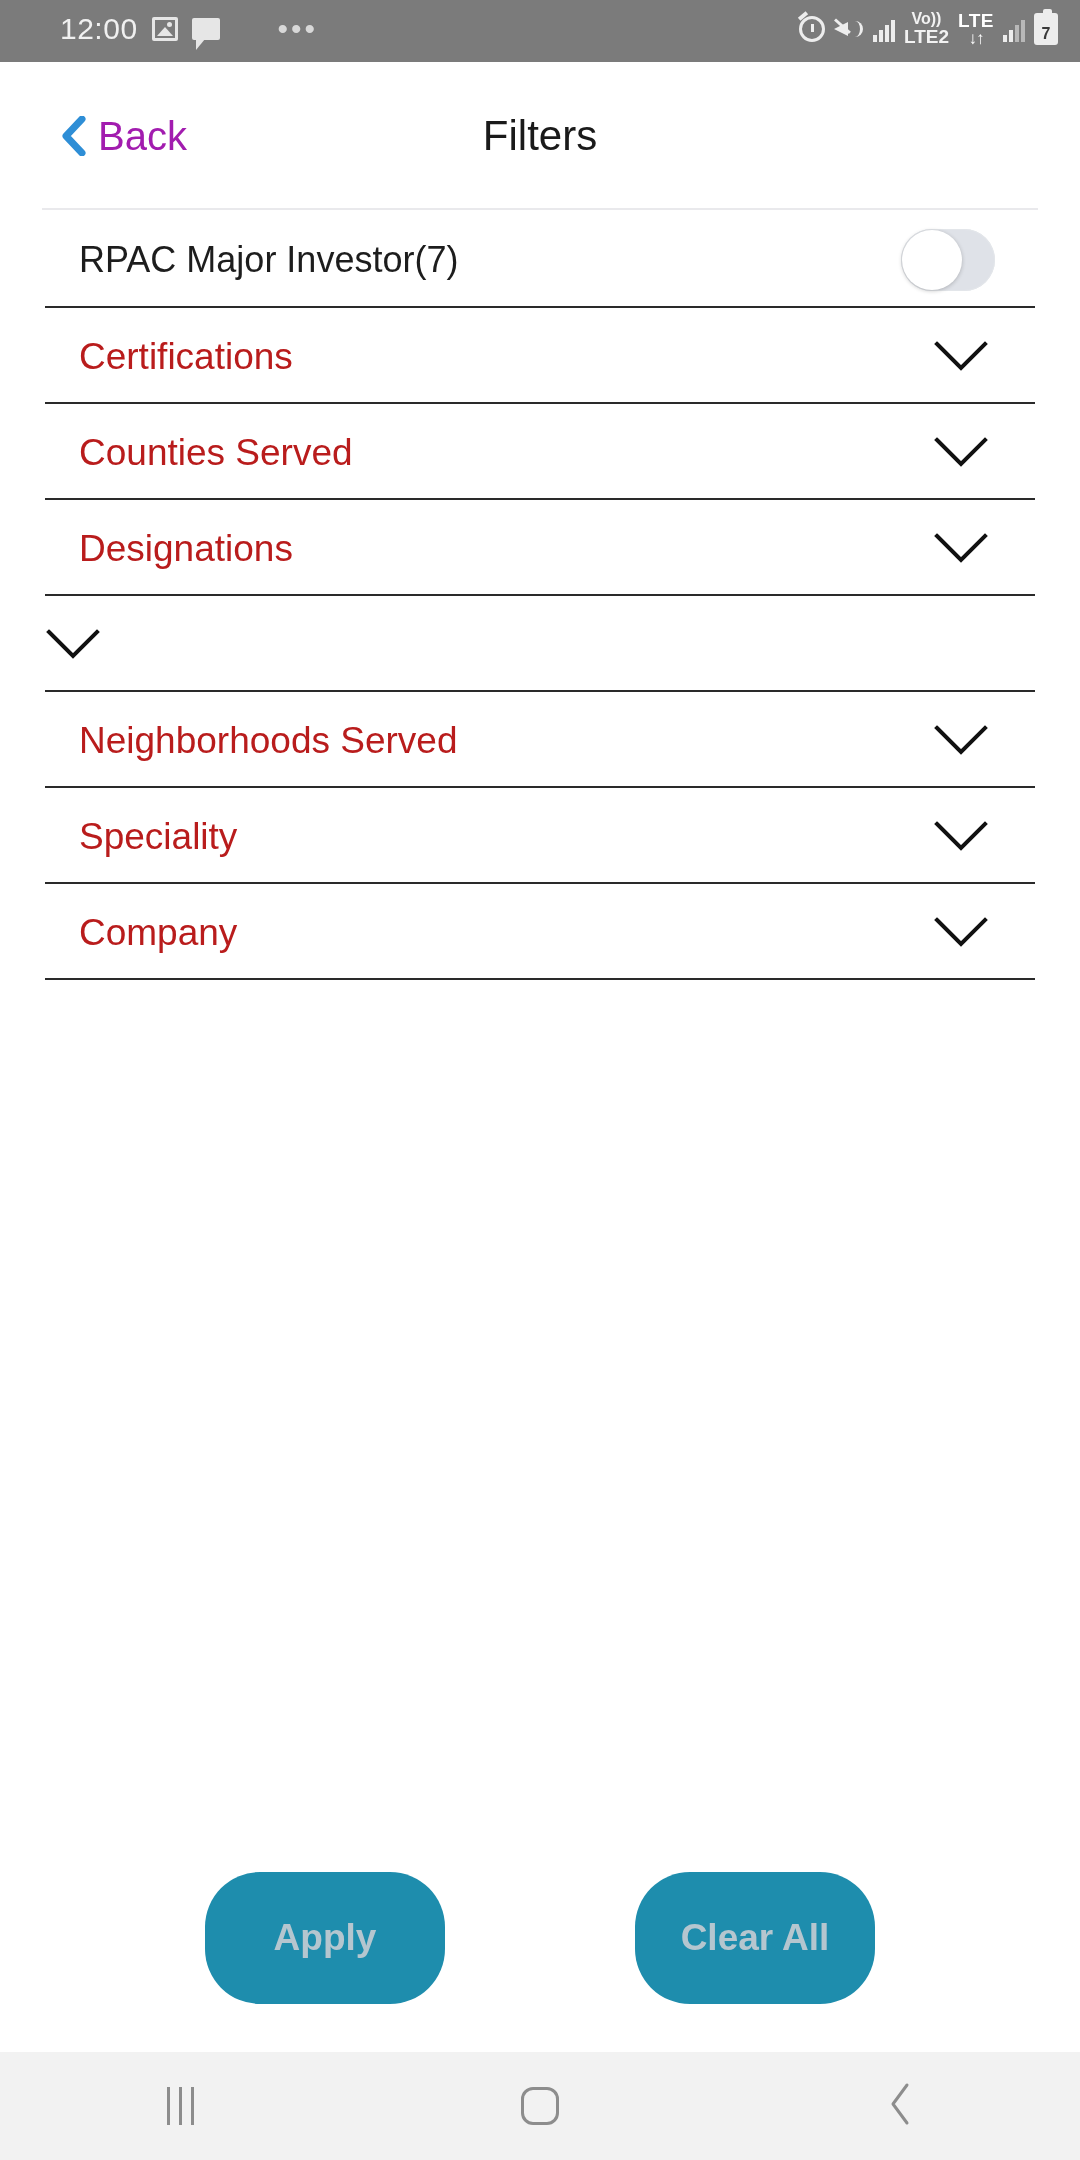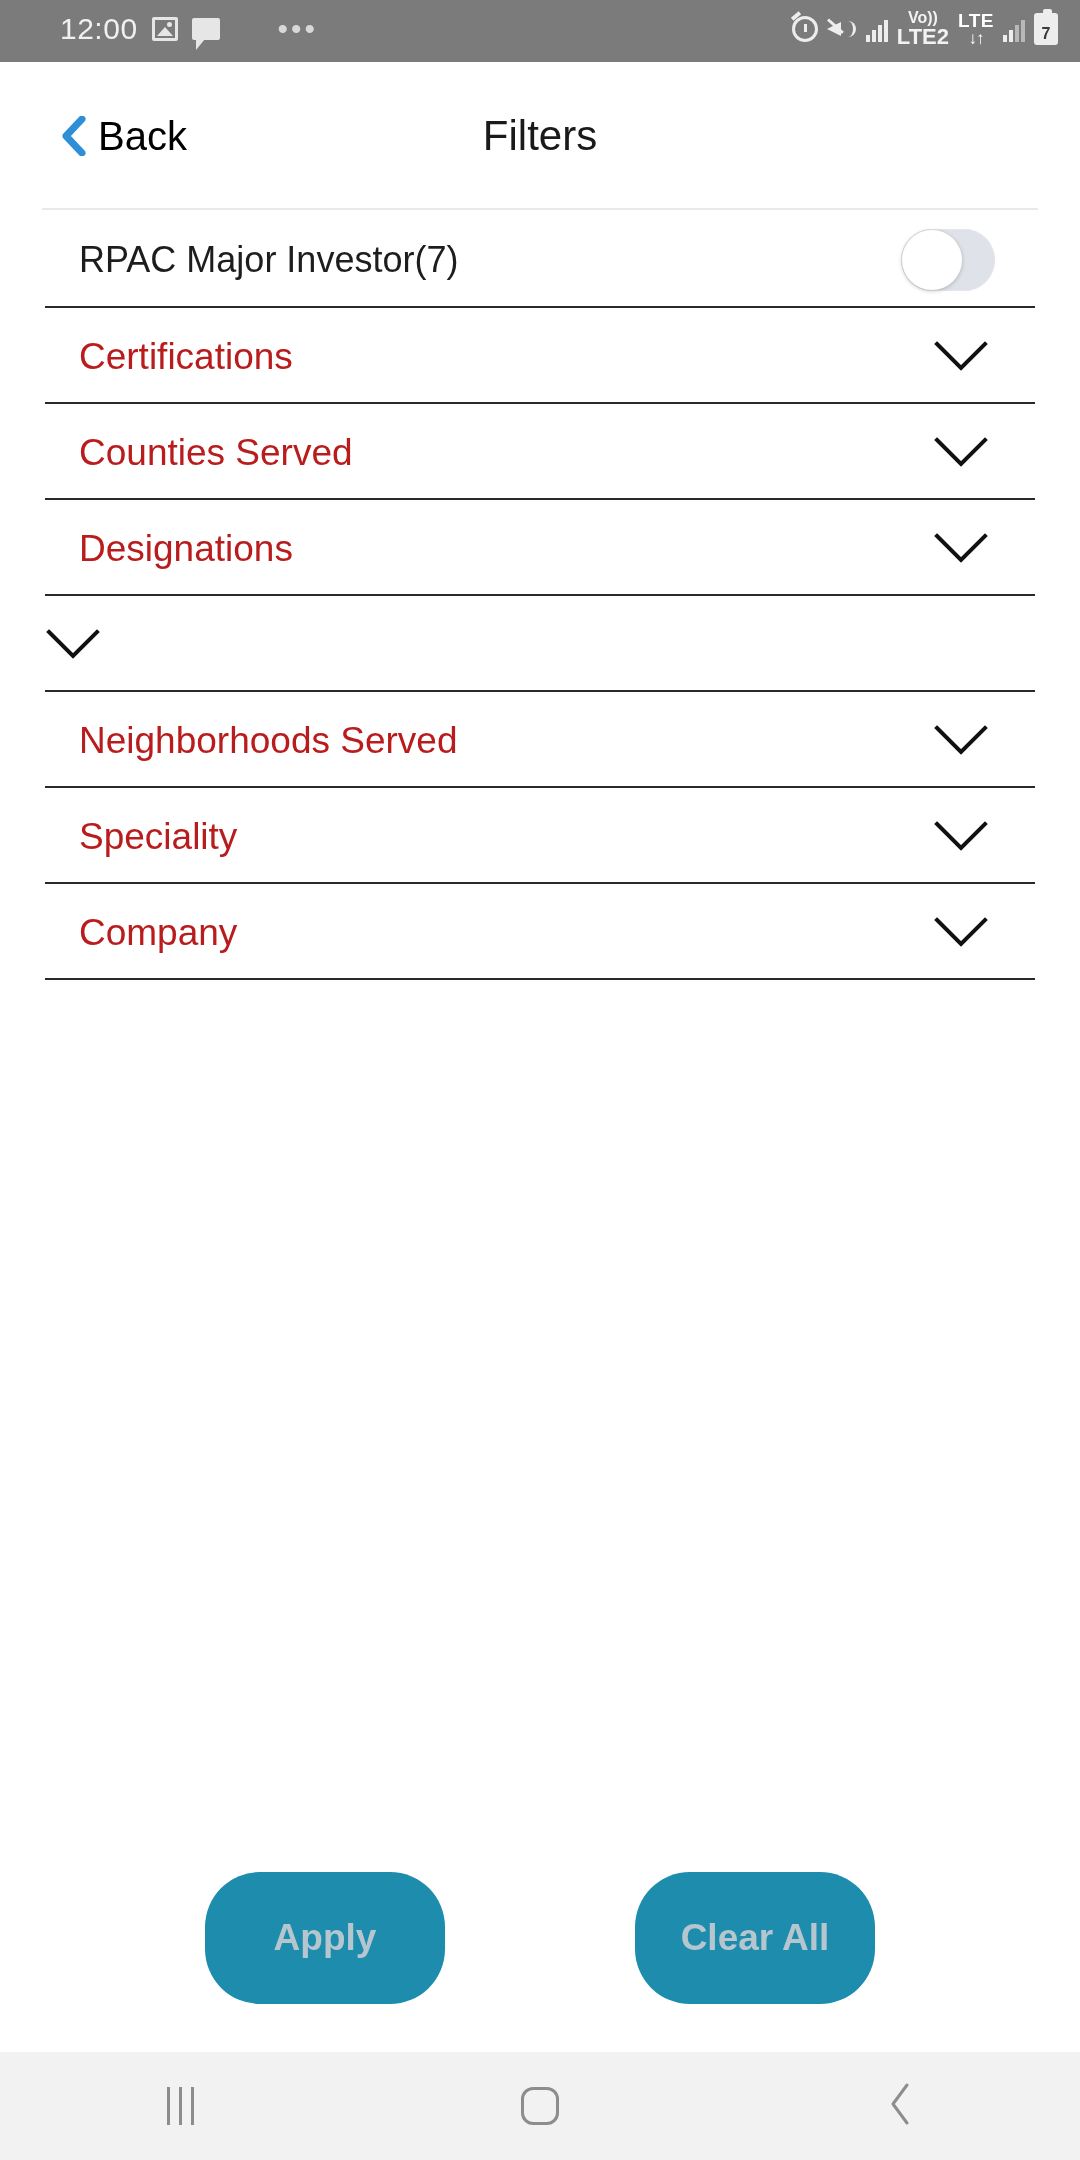--- a/index.html
+++ b/index.html
@@ -159,21 +159,21 @@
   .si-stack {
     display: flex;
     flex-direction: column;
     align-items: center;
     line-height: 1.02;
     color: #f2f2f2;
     font-size: 17px;
     font-weight: bold;
   }
   .si-stack .top { font-size: 16px; }
-  .si-stack .bot { font-size: 22px; }
+  .si-stack .bot { font-size: 19px; }
   .si-lte {
     display: flex;
     flex-direction: column;
     align-items: center;
     line-height: 1.02;
     color: #ffffff;
     font-weight: bold;
   }
   .si-lte .lbl { font-size: 19px; letter-spacing: 0.5px; }
   .si-lte .arrows { font-size: 17px; letter-spacing: -1px; }
@@ -224,21 +224,21 @@
     gap: 12px;
     margin-left: 60px;
     cursor: pointer;
   }
   .back-chevron {
     width: 26px;
     height: 40px;
   }
   .back-label {
     font-size: 40px;
-    color: #000000;
+    color: #a21caf;
     line-height: 1;
   }
   .header-title {
     position: absolute;
     left: 0; right: 0;
     text-align: center;
     font-size: 42px;
     color: #1a1a1a;
     line-height: 1;
   }

